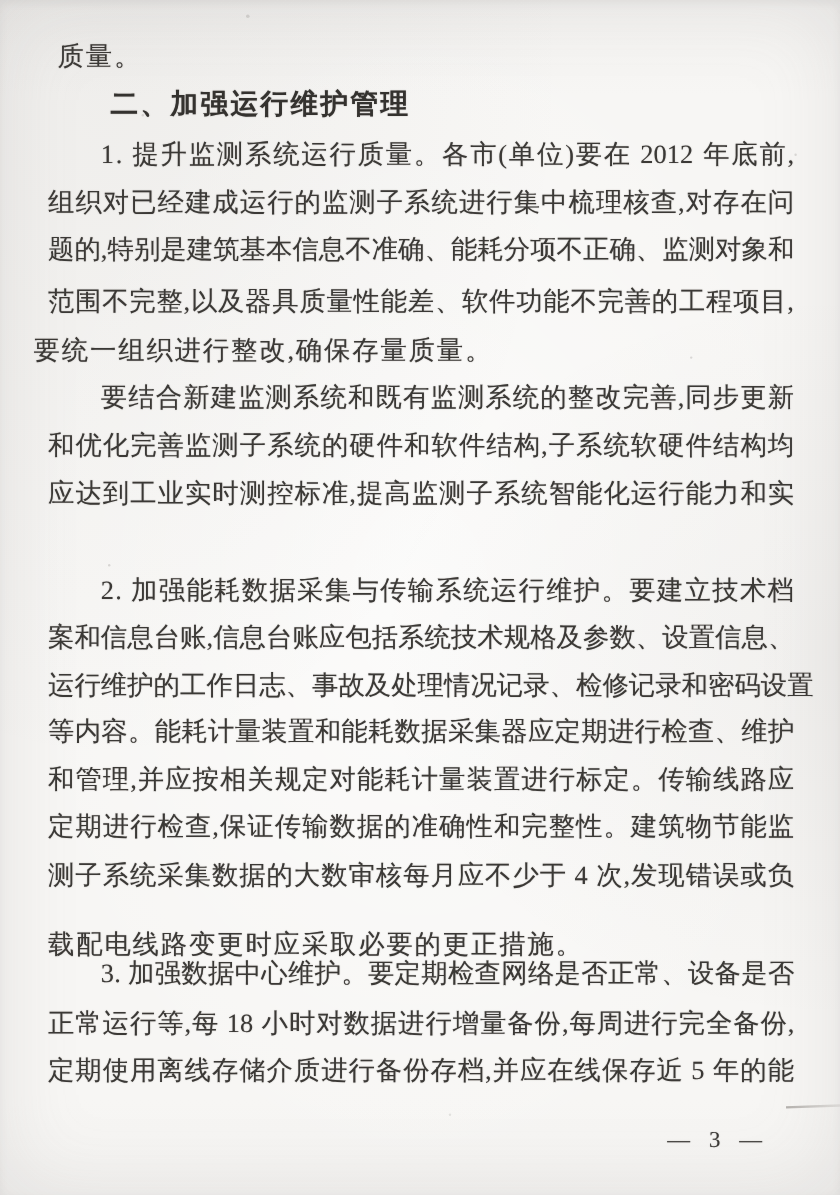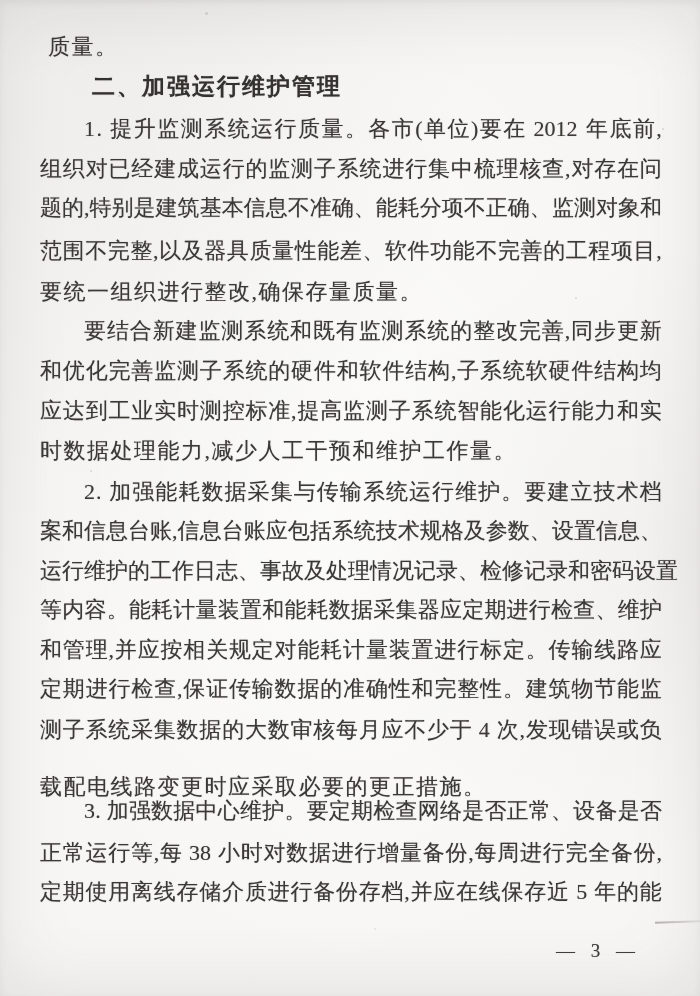--- a/index.html
+++ b/index.html
@@ -43,21 +43,21 @@
     font-size: 23px;
     color: #34322f;
     letter-spacing: 2px;
   }
   .l1  { top: 27px;  left: 48px; }
   .l2  { top: 66px;  left: 92px; }
   .l3  { top: 109px; }
   .l4  { top: 149px; }
   .l5  { top: 188px; }
   .l6  { top: 231px; }
-  .l7  { top: 272px; left: 40px; }
+  .l7  { top: 272px; left: 28px; }
   .l8  { top: 311px; }
   .l9  { top: 351px; }
   .l10 { top: 391px; }
   .l11 { top: 431px; left: 40px; }
   .l12 { top: 472px; }
   .l13 { top: 511px; }
   .l14 { top: 551px; }
   .l15 { top: 590px; }
   .l16 { top: 630px; }
   .l17 { top: 669px; }
@@ -314,21 +314,20 @@
       <span>智</span>
       <span>能</span>
       <span>化</span>
       <span>运</span>
       <span>行</span>
       <span>能</span>
       <span>力</span>
       <span>和</span>
       <span>实</span>
     </div>
-  <div class="line l11">时数据处理能力,减少人工干预和维护工作量。</div>
   <div class="line l12 just indent spread">
       <span>2</span>
       <span>.</span>
       <span>&nbsp;</span>
       <span>加</span>
       <span>强</span>
       <span>能</span>
       <span>耗</span>
       <span>数</span>
       <span>据</span>
@@ -568,21 +567,21 @@
     </div>
   <div class="line l21 just spread">
       <span>正</span>
       <span>常</span>
       <span>运</span>
       <span>行</span>
       <span>等</span>
       <span>,</span>
       <span>每</span>
       <span>&nbsp;</span>
-      <span>38</span>
+      <span>18</span>
       <span>&nbsp;</span>
       <span>小</span>
       <span>时</span>
       <span>对</span>
       <span>数</span>
       <span>据</span>
       <span>进</span>
       <span>行</span>
       <span>增</span>
       <span>量</span>

